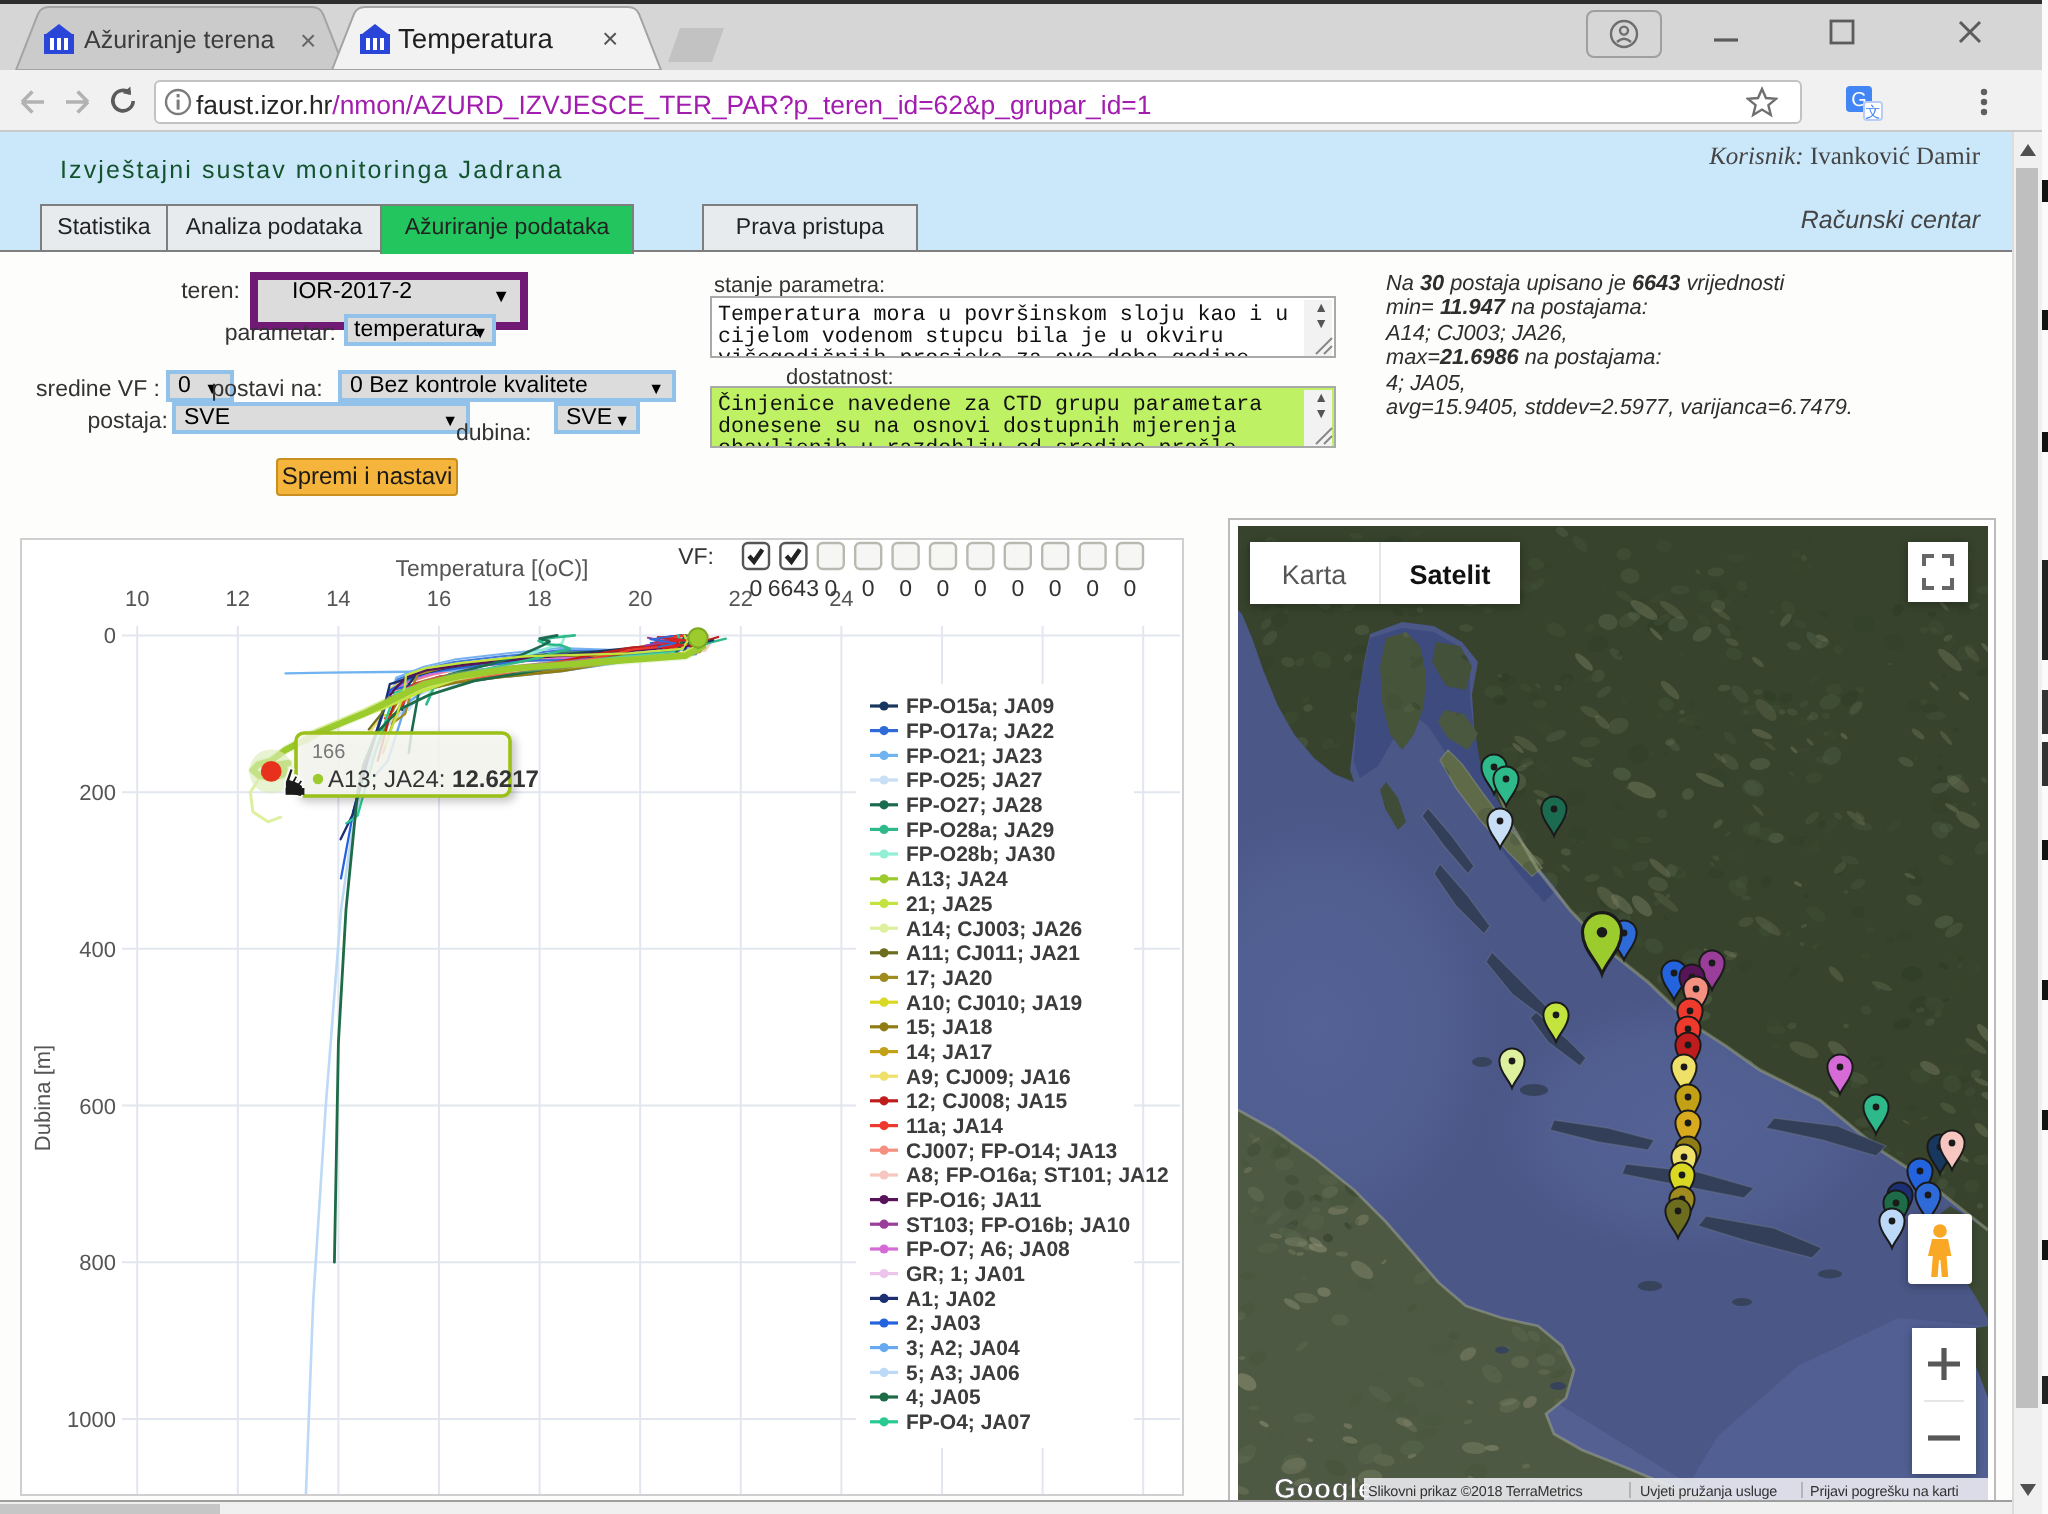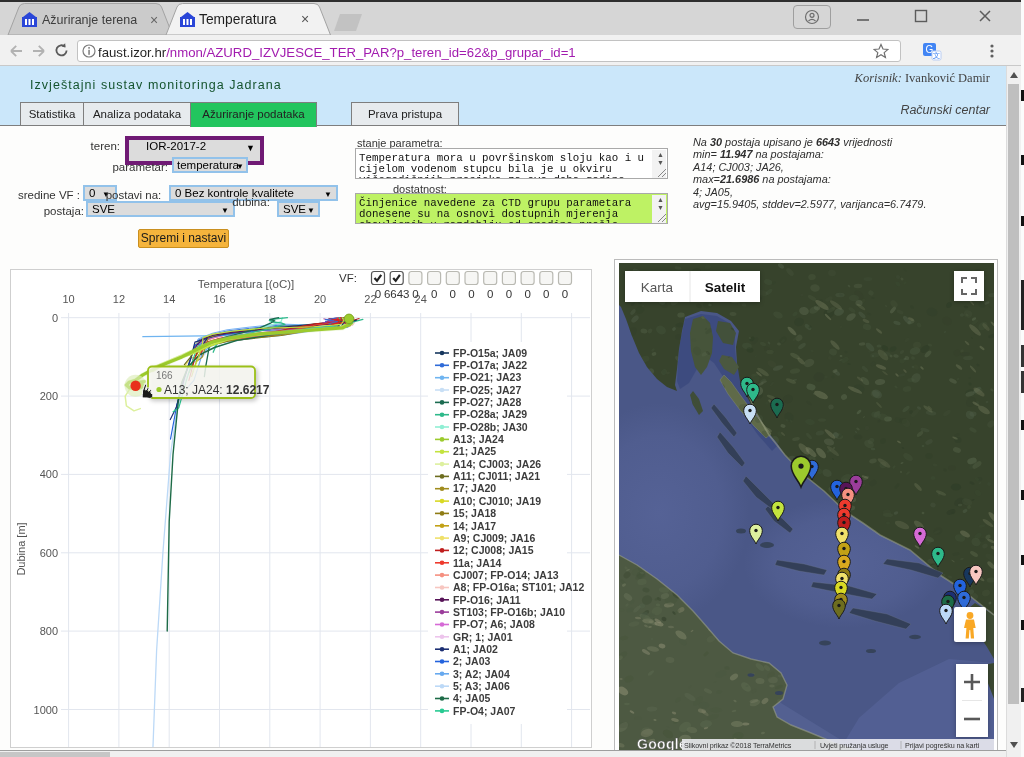--- a/index.html
+++ b/index.html
@@ -103,21 +103,21 @@
 <div class="abs" style="left:0;top:138px;width:120px;text-align:right;font-size:11.5px;color:#333;padding-top:2px;">teren:</div>
 <div class="abs" style="left:125px;top:136px;width:139px;height:29px;background:#dcdcdc;border:4px solid #701a75;font-size:11.5px;color:#000;line-height:13px;padding-left:17px;">IOR-2017-2<span style="position:absolute;right:5px;top:2px;font-size:9px;">▼</span></div>
 <div class="abs" style="left:60px;top:159px;width:108px;text-align:right;font-size:11.5px;color:#333;padding-top:2px;">parametar:</div>
 <div class="abs" style="left:172px;top:157px;width:76px;height:16px;background:#dcdcdc;border:2px solid #92c2ea;font-size:11.5px;color:#000;line-height:12px;padding-left:3px;">temperatura<span style="position:absolute;right:2px;top:2px;font-size:8px;">▼</span></div>
 <div class="abs" style="left:8px;top:187px;width:72px;text-align:right;font-size:11.5px;color:#333;padding-top:2px;">sredine VF :</div>
 <div class="abs" style="left:83px;top:185px;width:34px;height:16px;background:#dcdcdc;border:2px solid #92c2ea;font-size:11.5px;color:#000;line-height:12px;padding-left:4px;">0<span style="position:absolute;right:5px;top:2px;font-size:8px;">▼</span></div>
 <div class="abs" style="left:100px;top:187px;width:67px;text-align:center;font-size:11.5px;color:#333;padding-top:2px;white-space:nowrap;">postavi na:</div>
 <div class="abs" style="left:169px;top:185px;width:169px;height:16px;background:#dcdcdc;border:2px solid #92c2ea;font-size:11.5px;color:#000;line-height:12px;padding-left:4px;">0 Bez kontrole kvalitete<span style="position:absolute;right:4px;top:2px;font-size:8px;">▼</span></div>
 <div class="abs" style="left:30px;top:203px;width:54px;text-align:right;font-size:11.5px;color:#333;padding-top:2px;">postaja:</div>
 <div class="abs" style="left:86px;top:201px;width:149px;height:16px;background:#dcdcdc;border:2px solid #92c2ea;font-size:11.5px;color:#000;line-height:12px;padding-left:4px;">SVE<span style="position:absolute;right:4px;top:2px;font-size:8px;">▼</span></div>
-<div class="abs" style="left:228px;top:194px;width:46px;text-align:center;font-size:11.5px;color:#333;padding-top:2px;">dubina:</div>
+<div class="abs" style="left:228px;top:209px;width:46px;text-align:left;font-size:11.5px;color:#333;padding-top:2px;">dubina:</div>
 <div class="abs" style="left:277px;top:201px;width:43px;height:16px;background:#dcdcdc;border:2px solid #92c2ea;font-size:11.5px;color:#000;line-height:12px;padding-left:4px;">SVE<span style="position:absolute;right:3px;top:2px;font-size:8px;">▼</span></div>
 <div class="abs" style="left:138px;top:229px;width:91px;height:19px;background:#f5b43c;border:1px solid #c98f1f;border-radius:2px;font-size:12px;color:#1a1a1a;text-align:center;line-height:17px;white-space:nowrap;">Spremi i nastavi</div>
 
 <div class="abs" style="left:357px;top:137px;font-size:11px;color:#333;">stanje parametra:</div>
 <div class="abs" style="left:355px;top:148px;width:313px;height:31px;border:1px solid #a9a9a9;background:#fff;overflow:hidden;">
   <div style="font-family:'Liberation Mono',monospace;font-size:10.8px;color:#111;line-height:11px;padding:4px 0 0 3px;white-space:pre;">Temperatura mora u površinskom sloju kao i u<br>cijelom vodenom stupcu bila je u okviru<br>višegodišnjih prosjeka za ovo doba godine</div>
   <div style="position:absolute;right:1px;top:1px;width:14px;height:28px;background:#f2f2f2;"></div>
   <div style="position:absolute;right:3px;top:2px;font-size:7px;color:#555;">▲</div>
   <div style="position:absolute;right:3px;top:10px;font-size:7px;color:#555;">▼</div>
   <svg style="position:absolute;right:0;bottom:0" width="10" height="10">

